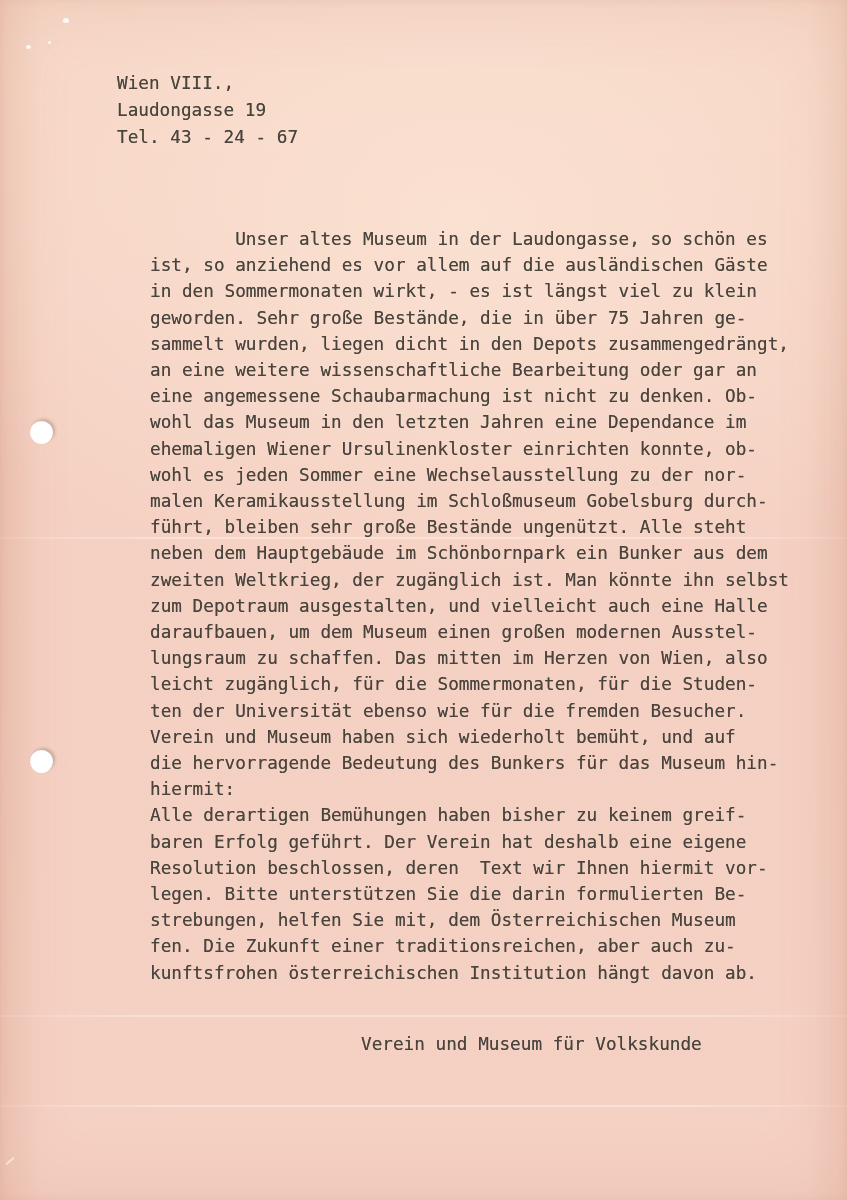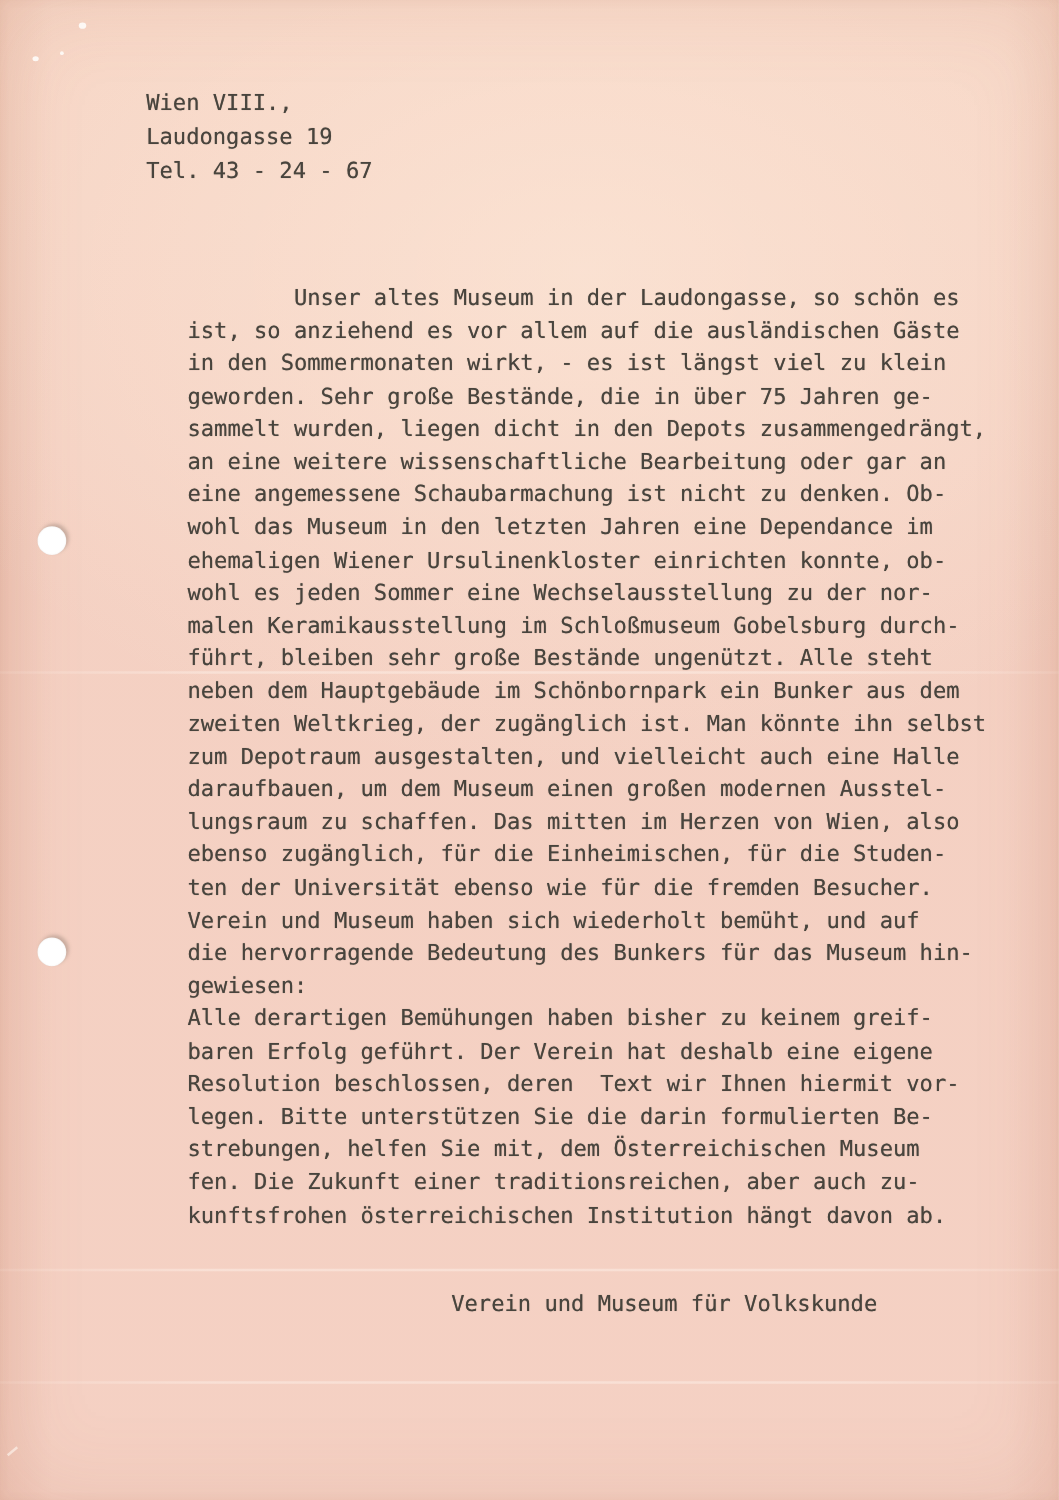--- a/index.html
+++ b/index.html
@@ -131,25 +131,25 @@
       <div class="line">wohl das Museum in den letzten Jahren eine Dependance im</div>
       <div class="line">ehemaligen Wiener Ursulinenkloster einrichten konnte, ob-</div>
       <div class="line">wohl es jeden Sommer eine Wechselausstellung zu der nor-</div>
       <div class="line">malen Keramikausstellung im Schloßmuseum Gobelsburg durch-</div>
       <div class="line">führt, bleiben sehr große Bestände ungenützt. Alle steht</div>
       <div class="line">neben dem Hauptgebäude im Schönbornpark ein Bunker aus dem</div>
       <div class="line">zweiten Weltkrieg, der zugänglich ist. Man könnte ihn selbst</div>
       <div class="line">zum Depotraum ausgestalten, und vielleicht auch eine Halle</div>
       <div class="line">daraufbauen, um dem Museum einen großen modernen Ausstel-</div>
       <div class="line">lungsraum zu schaffen. Das mitten im Herzen von Wien, also</div>
-      <div class="line">ebenso zugänglich, für die Einheimischen, für die Studen-</div>
+      <div class="line">leicht zugänglich, für die Sommermonaten, für die Studen-</div>
       <div class="line">ten der Universität ebenso wie für die fremden Besucher.</div>
       <div class="line">Verein und Museum haben sich wiederholt bemüht, und auf</div>
       <div class="line">die hervorragende Bedeutung des Bunkers für das Museum hin-</div>
-      <div class="line">gewiesen:</div>
+      <div class="line">hiermit:</div>
       <div class="line">Alle derartigen Bemühungen haben bisher zu keinem greif-</div>
       <div class="line">baren Erfolg geführt. Der Verein hat deshalb eine eigene</div>
       <div class="line">Resolution beschlossen, deren  Text wir Ihnen hiermit vor-</div>
       <div class="line">legen. Bitte unterstützen Sie die darin formulierten Be-</div>
       <div class="line">strebungen, helfen Sie mit, dem Österreichischen Museum</div>
       <div class="line">fen. Die Zukunft einer traditionsreichen, aber auch zu-</div>
       <div class="line">kunftsfrohen österreichischen Institution hängt davon ab.</div>
     </div>
 
   <div class="block closing-block">Verein und Museum für Volkskunde</div>

